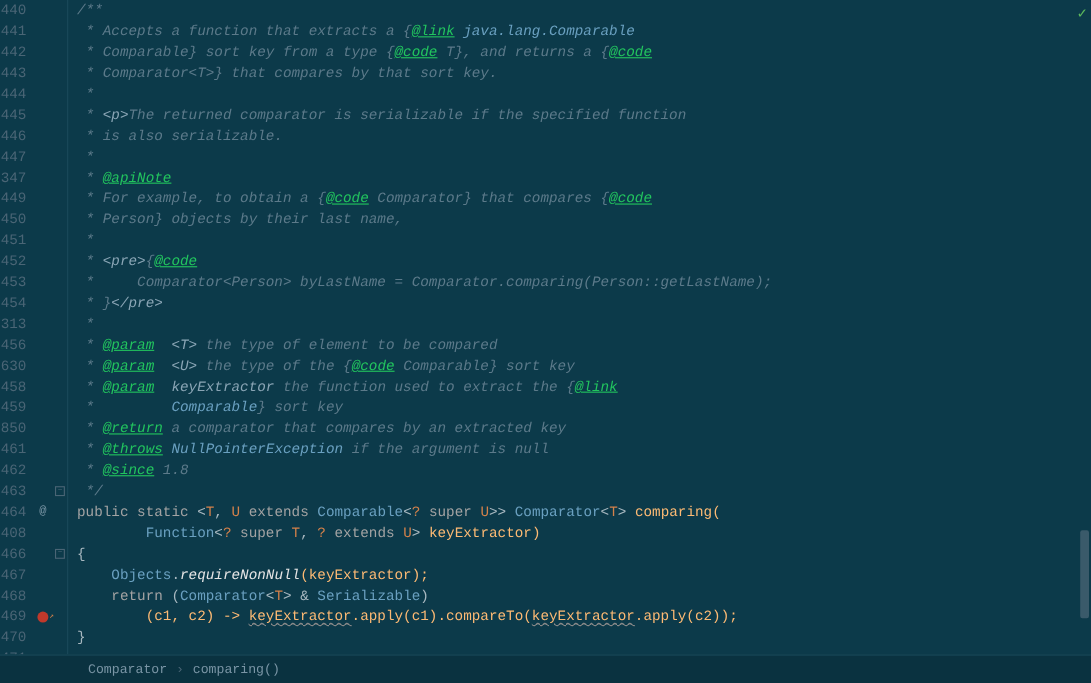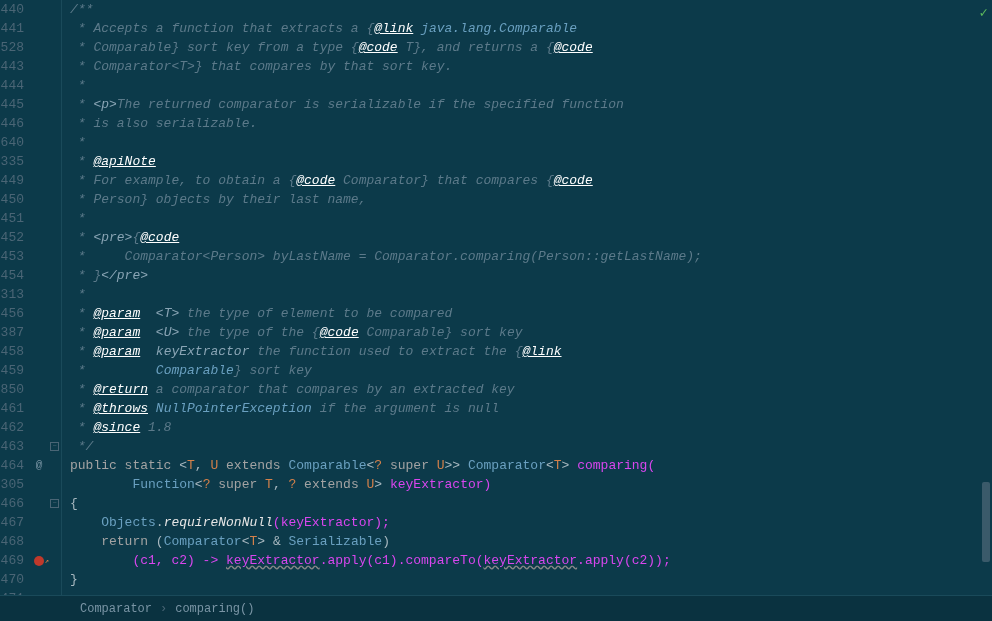--- a/index.html
+++ b/index.html
@@ -55,28 +55,28 @@
     font-style: normal;
   }
   .code {
     flex: 1;
     line-height: 19px;
     white-space: pre;
     padding-left: 8px;
   }
   .code .row { height: 19px; }
   .c-comment { color: #5c7a8a; }
-  .c-tag { color: #ffffff; text-decoration: underline; }
+  .c-tag { color: #22c55e; text-decoration: underline; }
   .c-link { color: #6aa0c0; font-style: italic; }
   .c-emph { color: #8aa5b5; font-style: italic; }
   .c-param { color: #8aa5b5; font-style: italic; }
   .c-kw { color: #a3a3a3; font-style: normal; }
   .c-type { color: #6aa0c0; font-style: normal; }
   .c-generic { color: #d4814a; font-style: normal; }
-  .c-ident { color: #d946ef; font-style: normal; text-align: right; }
+  .c-ident { color: #fdba74; font-style: normal; text-align: right; }
   .c-method { color: #e5e5e5; }
   .c-punct { color: #a8b8c0; font-style: normal; }
   .c-warn { text-decoration: underline; text-decoration-color: #888; text-decoration-style: wavy; }
   .breadcrumb {
     position: absolute;
     bottom: 0; left: 0; right: 0;
     height: 26px;
     background: #0a3240;
     border-top: 1px solid #1a4a5a;
     display: flex;
@@ -112,44 +112,44 @@
   .bp { width:10px; height:10px; border-radius:50%; background:#c0392b; display:inline-block; position:relative;}
   .bp::after { content:'↗'; position:absolute; font-size:7px; color:#d4814a; right:-5px; top:-4px;}
 </style>
 </head>
 <body>
 
 <div class="editor">
   <div class="gutter" id="gutter">
       <div class="ln">440</div>
       <div class="ln">441</div>
-      <div class="ln">528</div>
+      <div class="ln">442</div>
       <div class="ln">443</div>
       <div class="ln">444</div>
       <div class="ln">445</div>
       <div class="ln">446</div>
-      <div class="ln">640</div>
-      <div class="ln">335</div>
+      <div class="ln">447</div>
+      <div class="ln">347</div>
       <div class="ln">449</div>
       <div class="ln">450</div>
       <div class="ln">451</div>
       <div class="ln">452</div>
       <div class="ln">453</div>
       <div class="ln">454</div>
       <div class="ln">313</div>
       <div class="ln">456</div>
-      <div class="ln">387</div>
+      <div class="ln">630</div>
       <div class="ln">458</div>
       <div class="ln">459</div>
       <div class="ln">850</div>
       <div class="ln">461</div>
       <div class="ln">462</div>
       <div class="ln">463</div>
       <div class="ln">464</div>
-      <div class="ln">305</div>
+      <div class="ln">408</div>
       <div class="ln">466</div>
       <div class="ln">467</div>
       <div class="ln">468</div>
       <div class="ln">469</div>
       <div class="ln">470</div>
       <div class="ln">471</div>
     </div>
   <div class="marks" id="marks">
       <div class="mark"></div>
       <div class="mark"></div>

